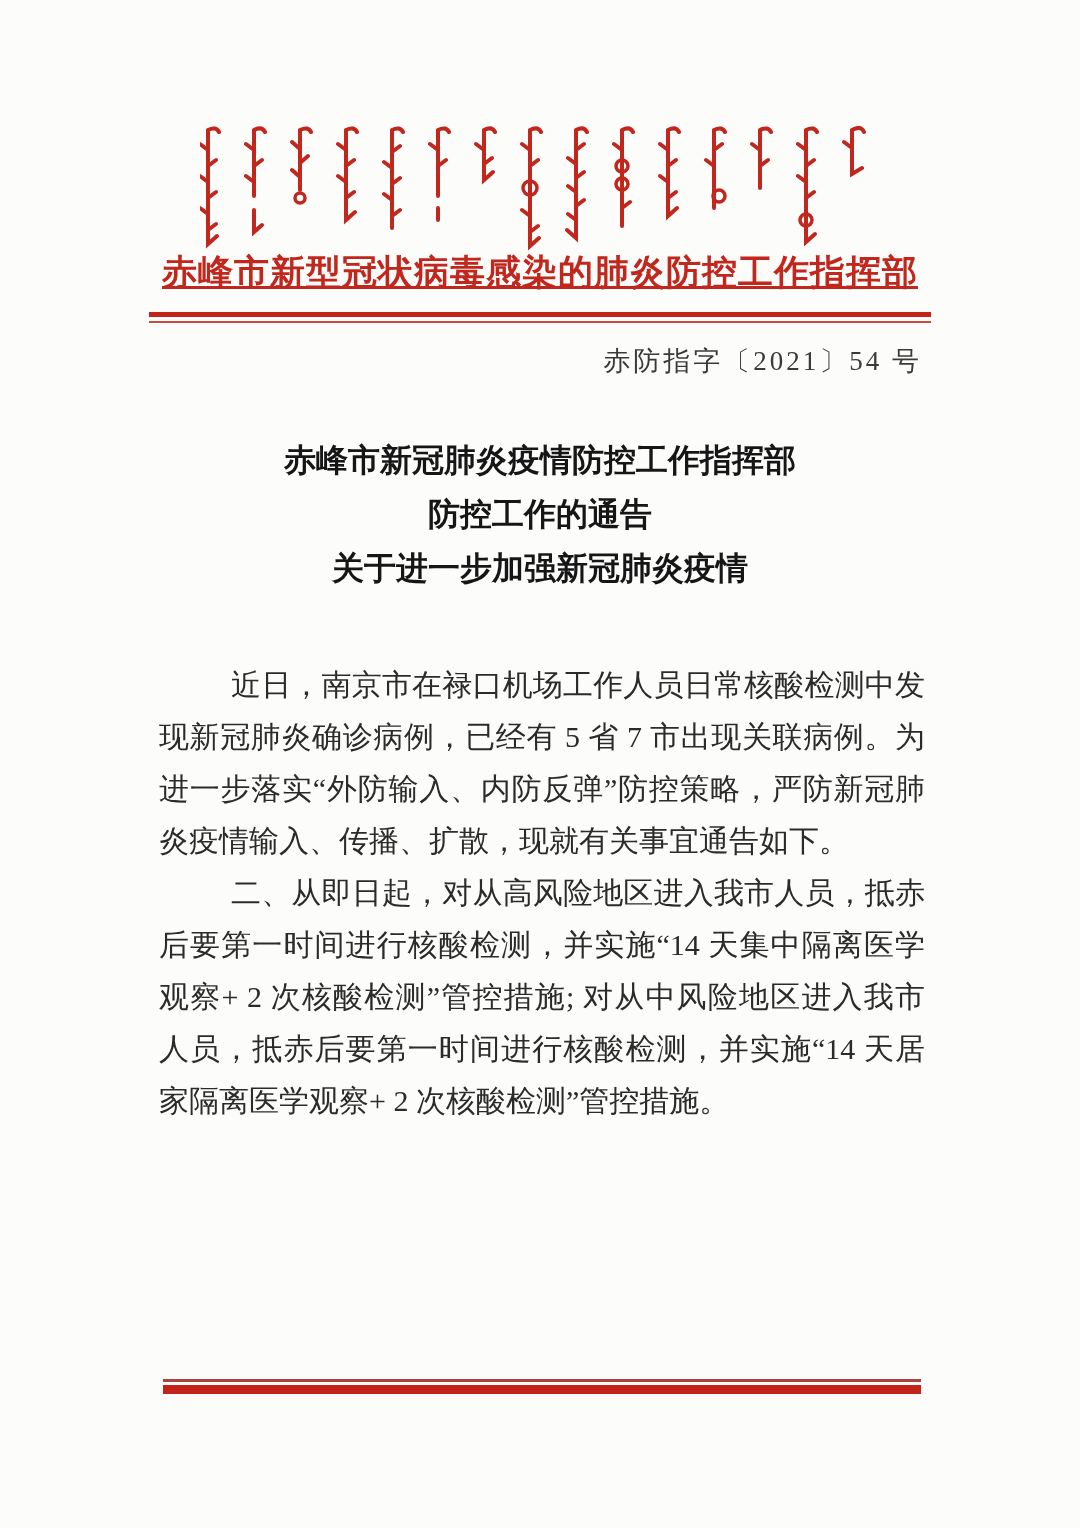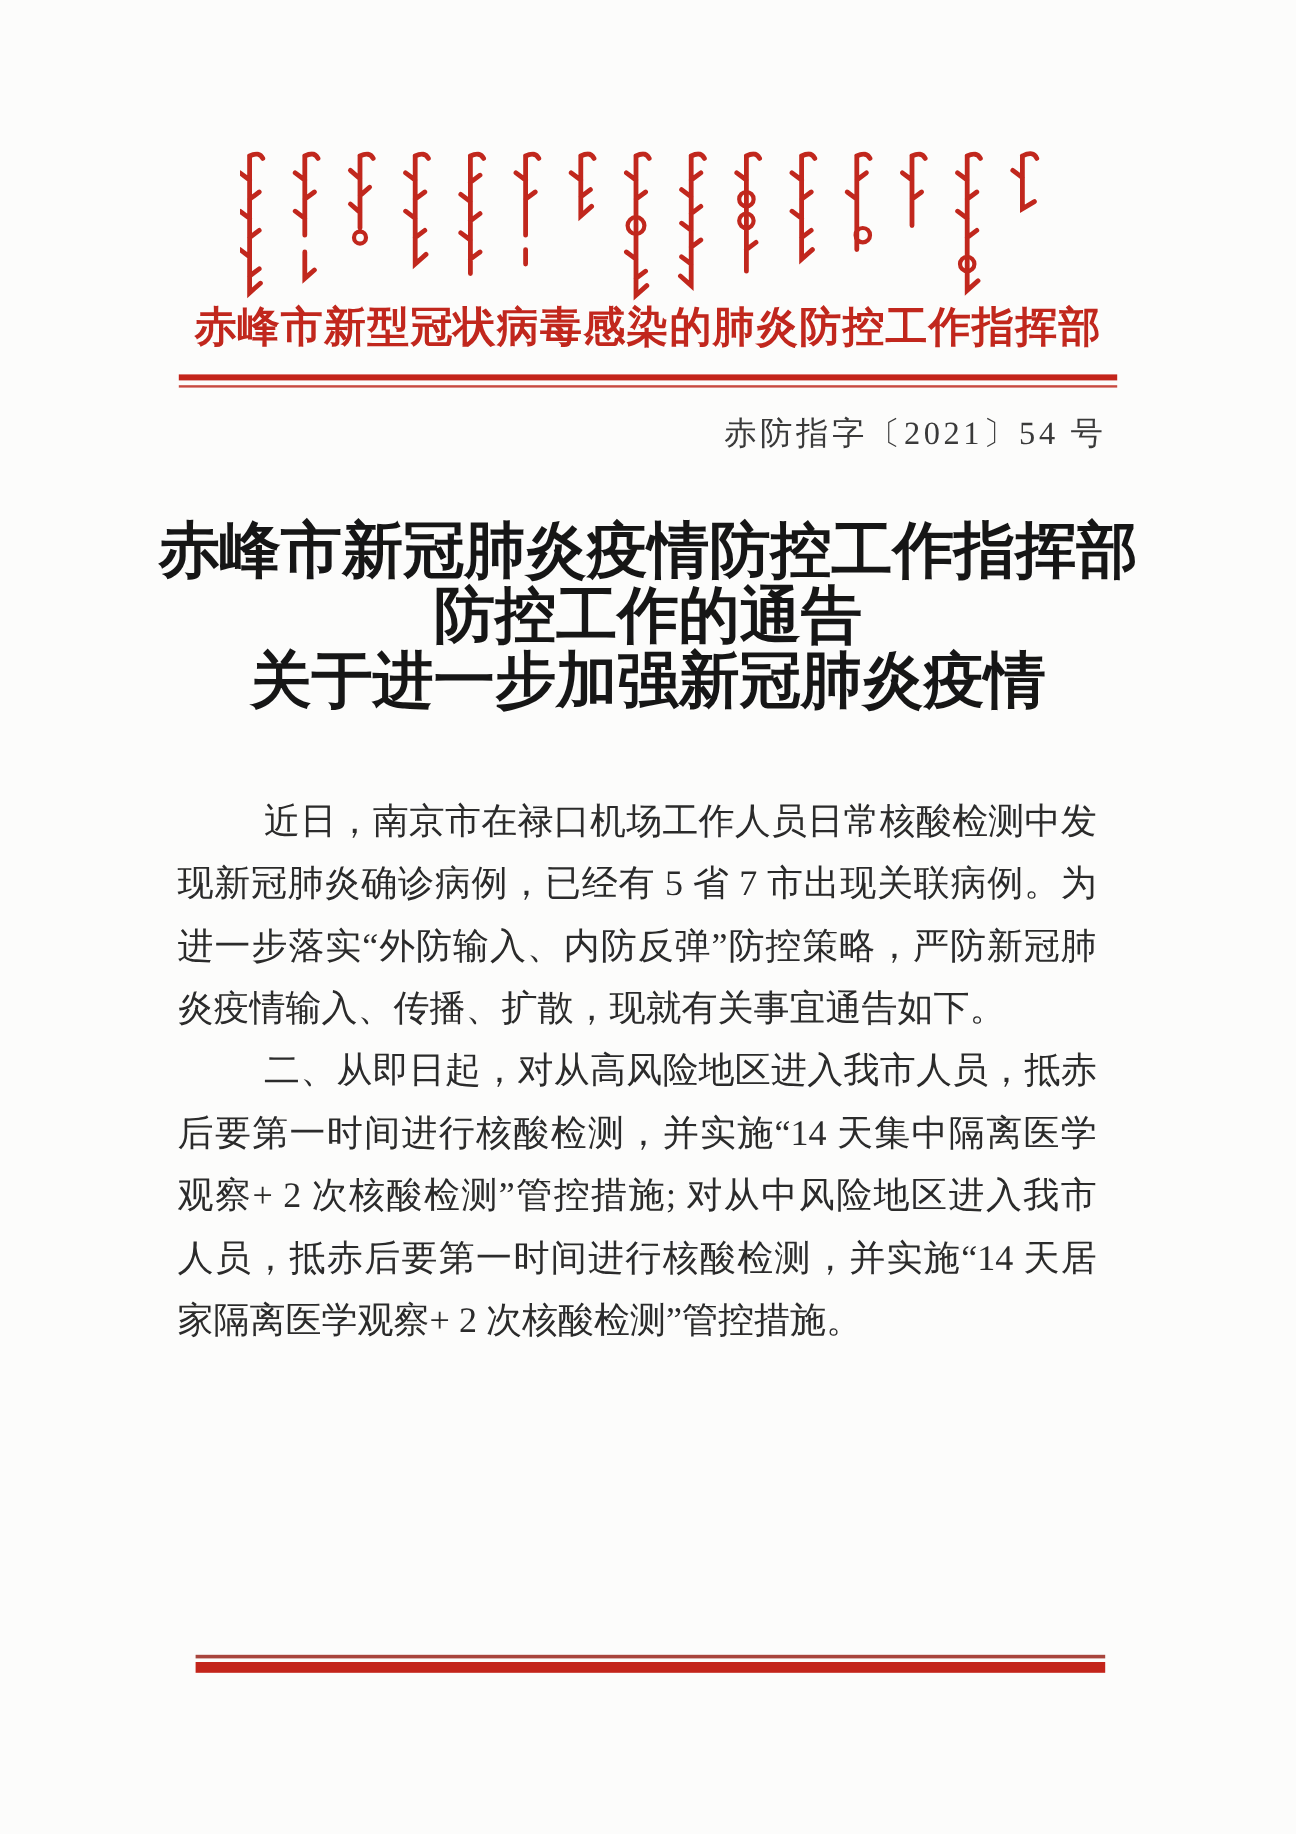--- a/index.html
+++ b/index.html
@@ -27,20 +27,21 @@
     position: absolute;
     left: 0;
     right: 0;
     top: 249px;
     text-align: center;
     font-size: 35px;
     font-weight: bold;
     letter-spacing: 1px;
     color: #c1271d;
     white-space: nowrap;
+    text-decoration: underline;
   }
   .sep-top {
     position: absolute;
     left: 149px;
     top: 312px;
     width: 782px;
   }
   .sep-top .thick { height: 5px; background: #c3241a; }
   .sep-top .gap   { height: 4px; }
   .sep-top .thin  { height: 2px; background: #c84a40; }
@@ -54,29 +55,29 @@
     letter-spacing: 3px;
     color: #3a3a3a;
     white-space: nowrap;
   }
   .notice-title {
     position: absolute;
     top: 433px;
     left: 0;
     right: 0;
     text-align: center;
-    font-size: 51px;
+    font-size: 32px;
     line-height: 54px;
     font-weight: bold;
     color: #161616;
   }
   .body-text {
     position: absolute;
     top: 659px;
-    left: 148px;
+    left: 159px;
     width: 766px;
     font-size: 30px;
     line-height: 52px;
     color: #2b2b2b;
     text-align: justify;
   }
   .body-text p {
     margin: 0;
     text-indent: 2.4em;
   }

